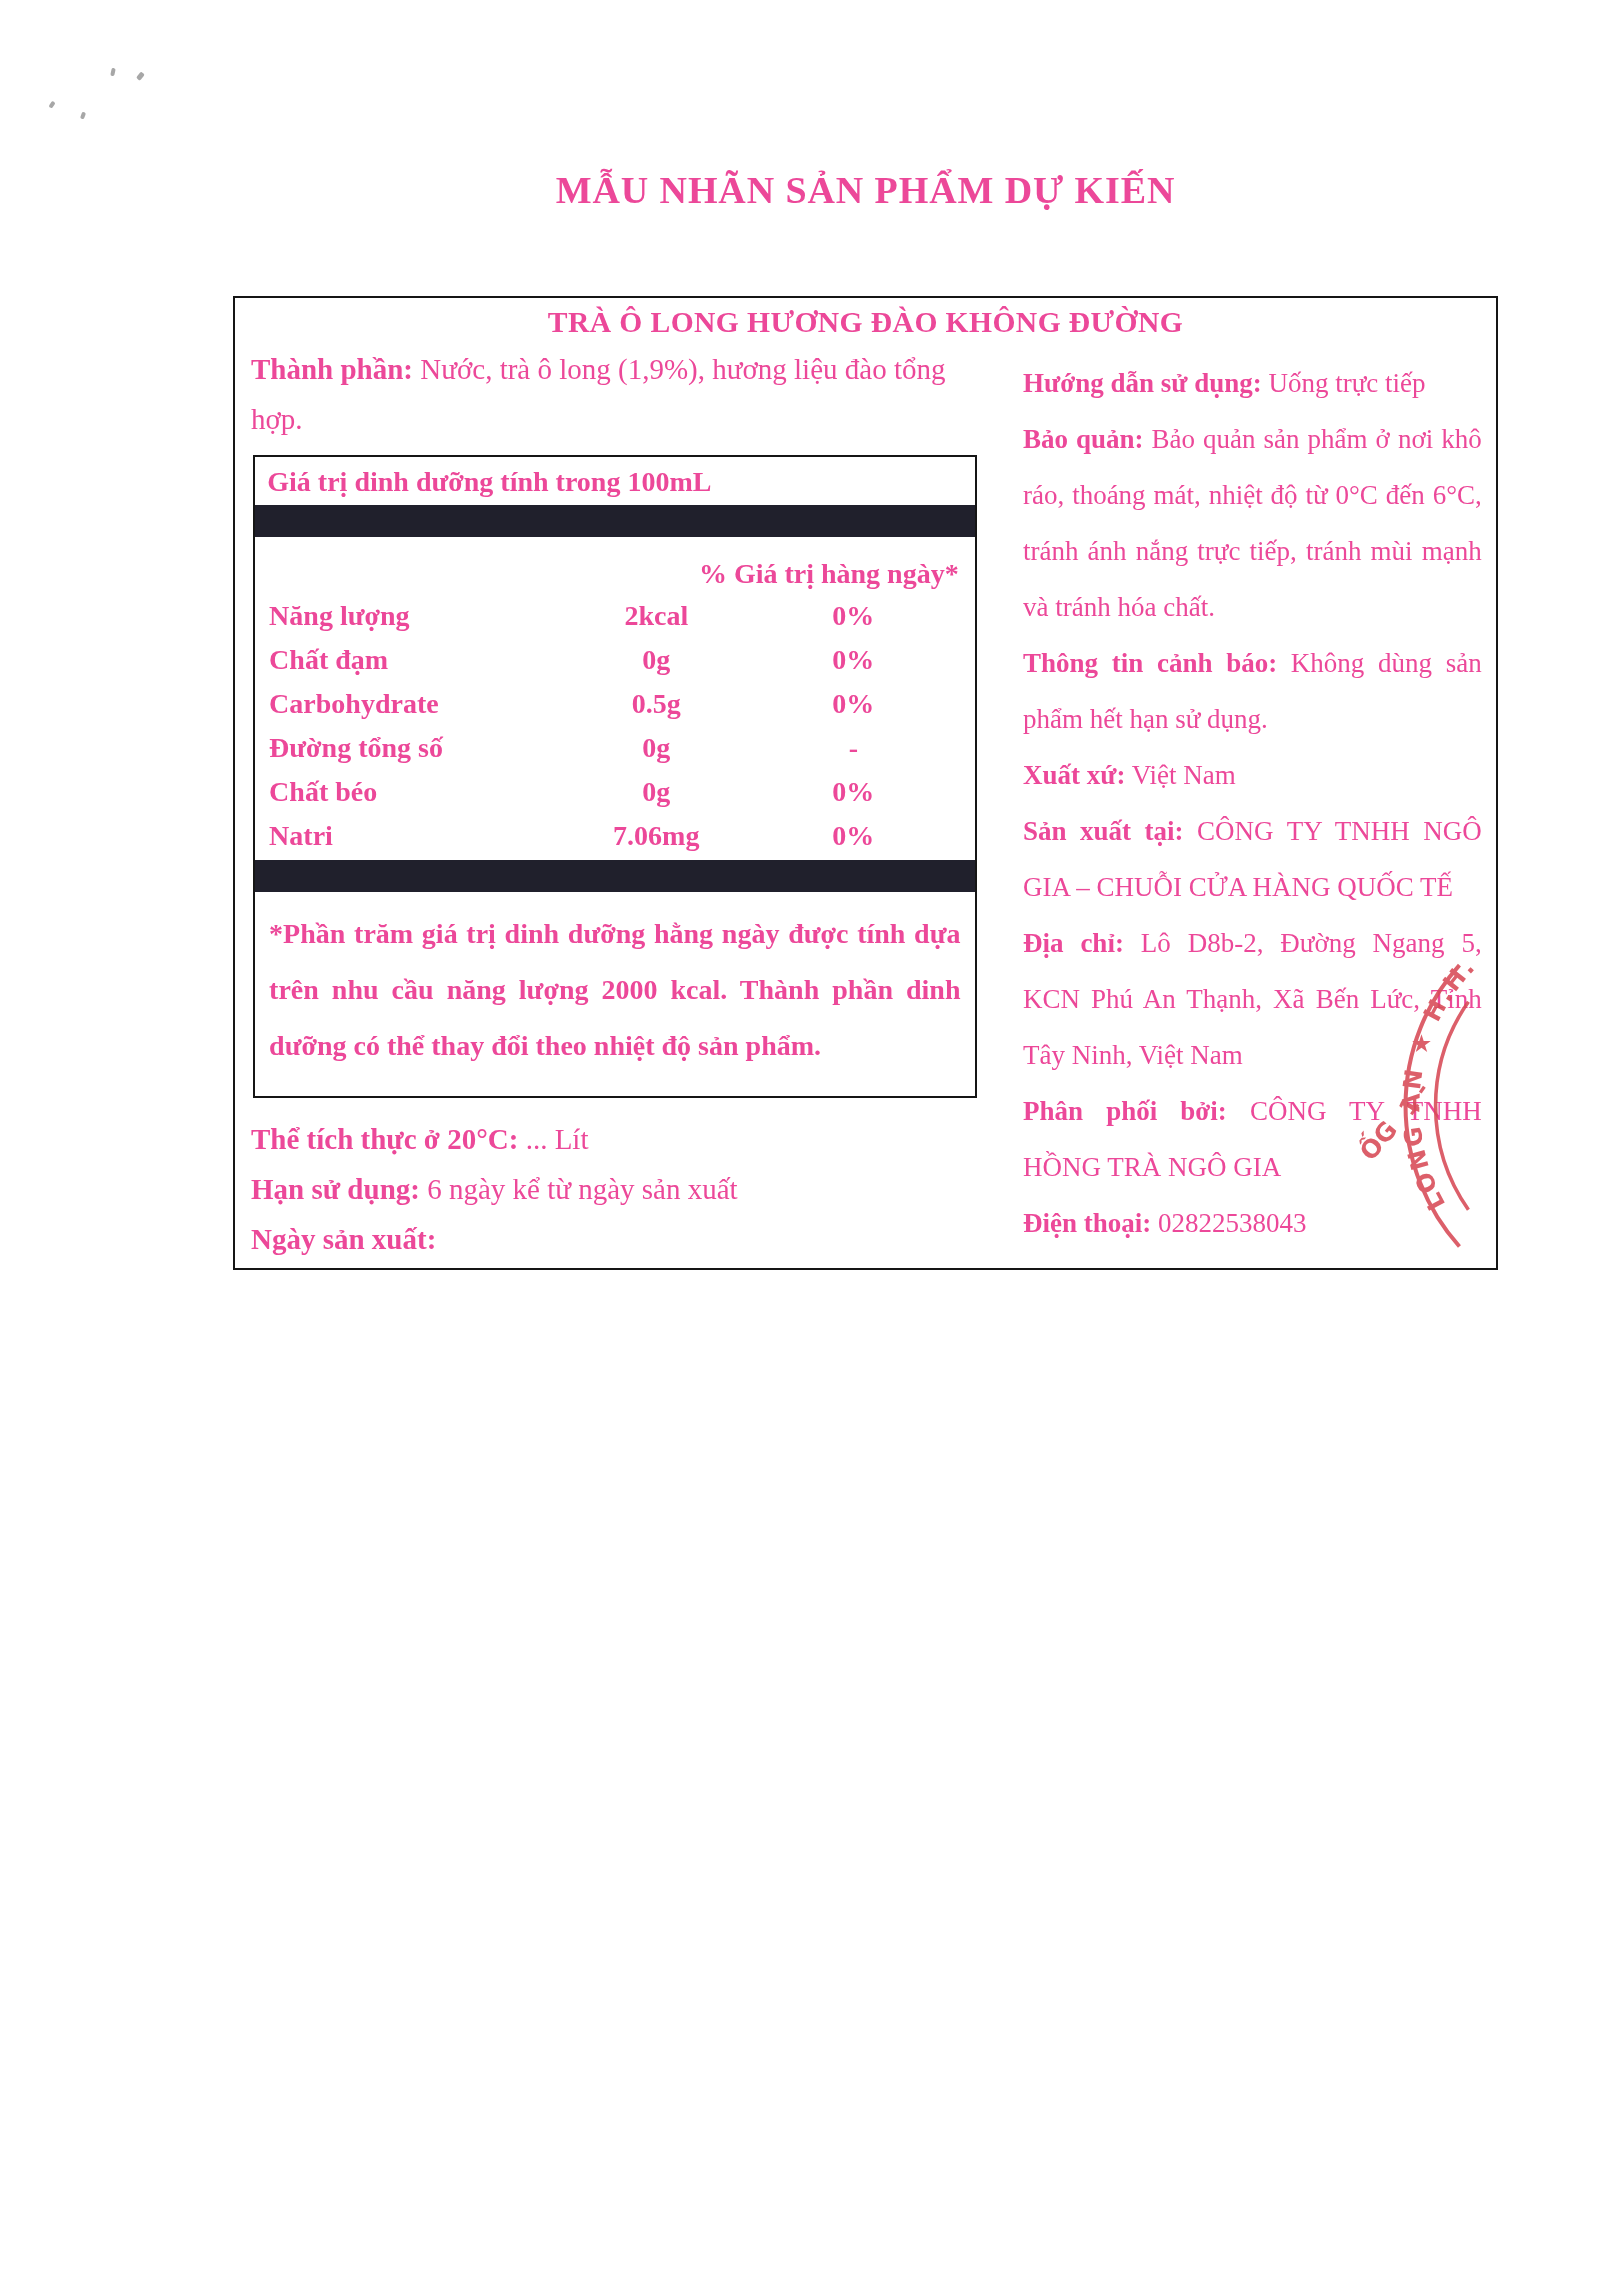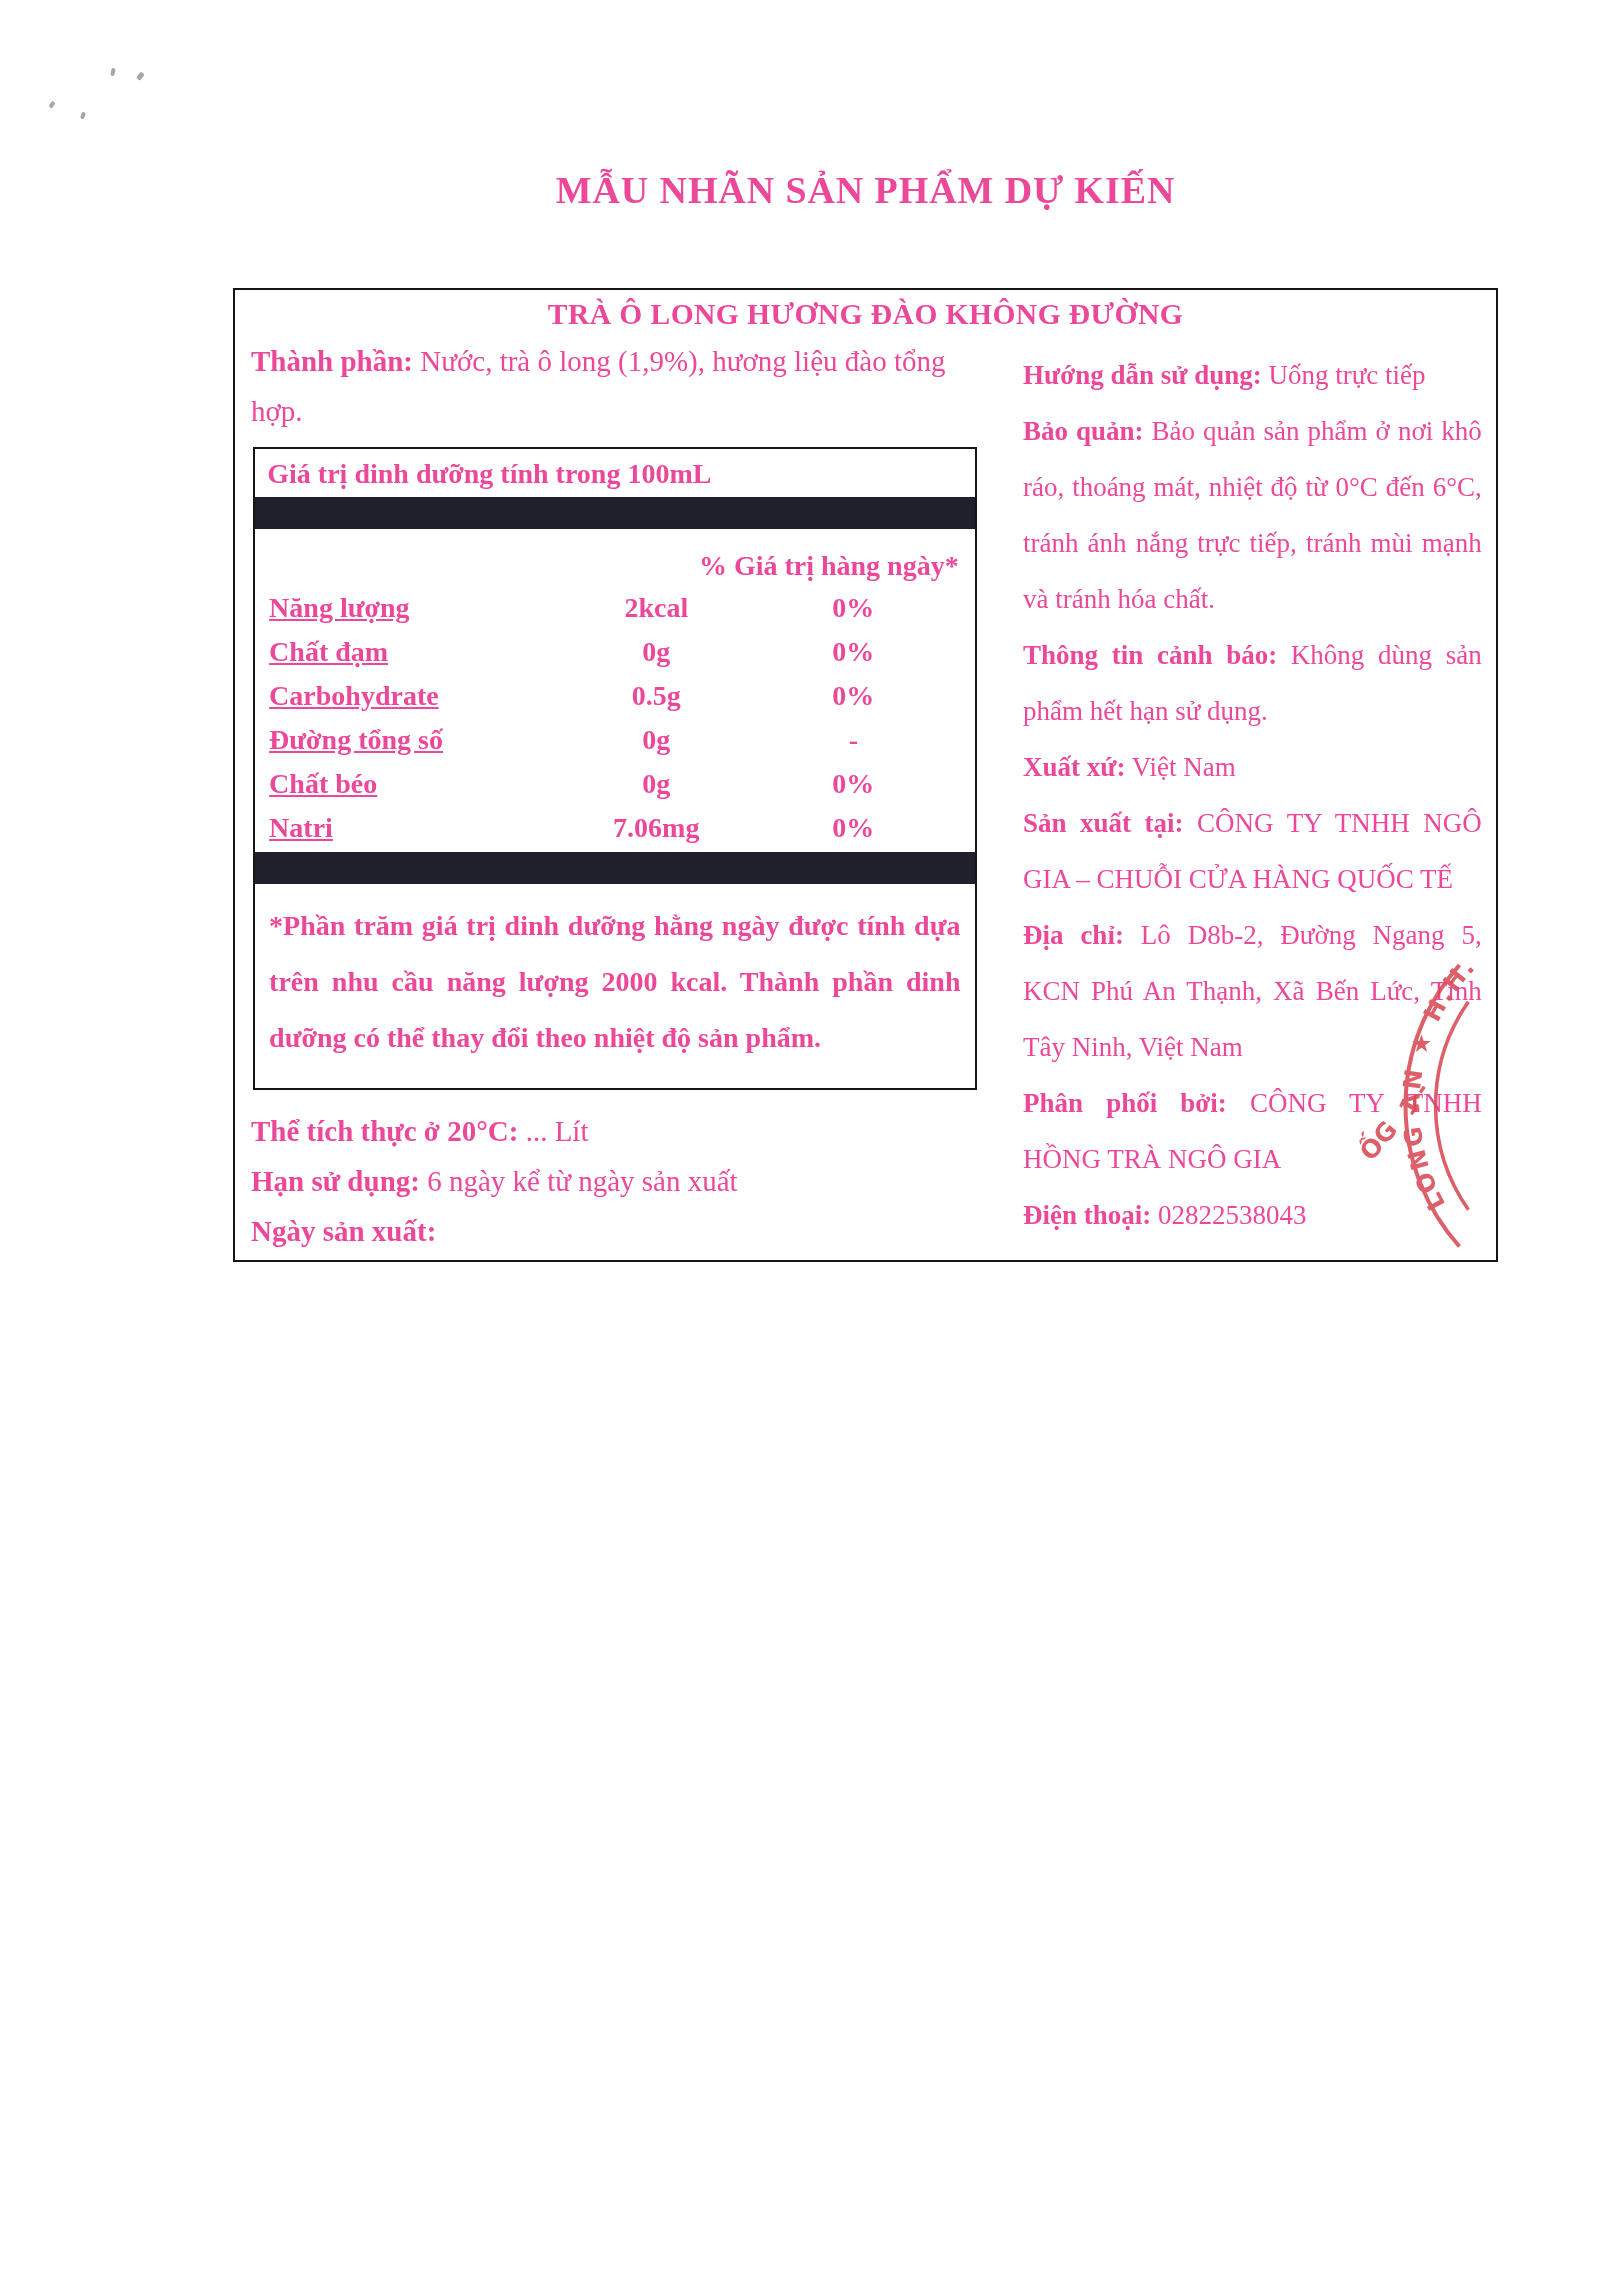--- a/index.html
+++ b/index.html
@@ -17,21 +17,21 @@
   .speck.s2{left:138px;top:72px;width:4.5px;height:8px;transform:rotate(40deg);}
   .speck.s3{left:50px;top:101px;width:3.6px;height:7.2px;transform:rotate(35deg);}
   .speck.s4{left:81px;top:112px;width:3.6px;height:7.2px;transform:rotate(20deg);}
 
   .doc-title{
     position:absolute;left:233px;top:168px;width:1265px;
     text-align:center;font-size:38px;font-weight:700;letter-spacing:0.9px;
   }
 
   .label-box{
-    position:absolute;left:233px;top:288px;width:1265px;height:974px;
+    position:absolute;left:233px;top:296px;width:1265px;height:974px;
     border:2.7px solid #151515;box-sizing:border-box;
   }
   .box-heading{
     margin-top:5.4px;text-align:center;
     font-size:29.6px;font-weight:700;line-height:39px;letter-spacing:0.4px;
   }
   .box-body{display:flex;align-items:center;padding-left:16px;}
   .left-col{width:743px;flex:0 0 743px;}
   .right-col{
     flex:1 1 auto;padding:0 14.3px 0 29px;
@@ -51,21 +51,21 @@
     padding:7.2px 0 5.4px 0;border-bottom:2.7px solid #151515;
   }
   .nut-serving{
     font-size:28px;font-weight:700;padding:9px 0 7.2px 12.5px;font-family:Liberation Serif, serif;
   }
   .bar{height:32px;background:#20202c;}
   .nut-table{padding:5.4px 14.3px 1.8px 14.3px;font-size:28px;font-weight:700;}
   .nt-row{display:grid;grid-template-columns:43% 26% 31%;align-items:center;min-height:44px;}
   .nt-head{min-height:48px;align-items:end;padding-bottom:3.6px;}
   .nt-head .dv{grid-column:2/4;text-align:right;padding-right:1.8px;}
-  .nt-name{text-align:left;text-decoration:underline;}
+  .nt-name{text-align:left;}
   .nt-amount{text-align:center;}
   .nt-daily{text-align:center;}
   .nut-footnote{
     font-size:28px;line-height:56px;font-weight:700;
     padding:14.3px 14.3px 21.5px 14.3px;text-align:justify;
   }
 
   .bottom-lines{margin-top:16px;font-size:29px;line-height:50px;}
   .bottom-lines p{margin:0;}
 

